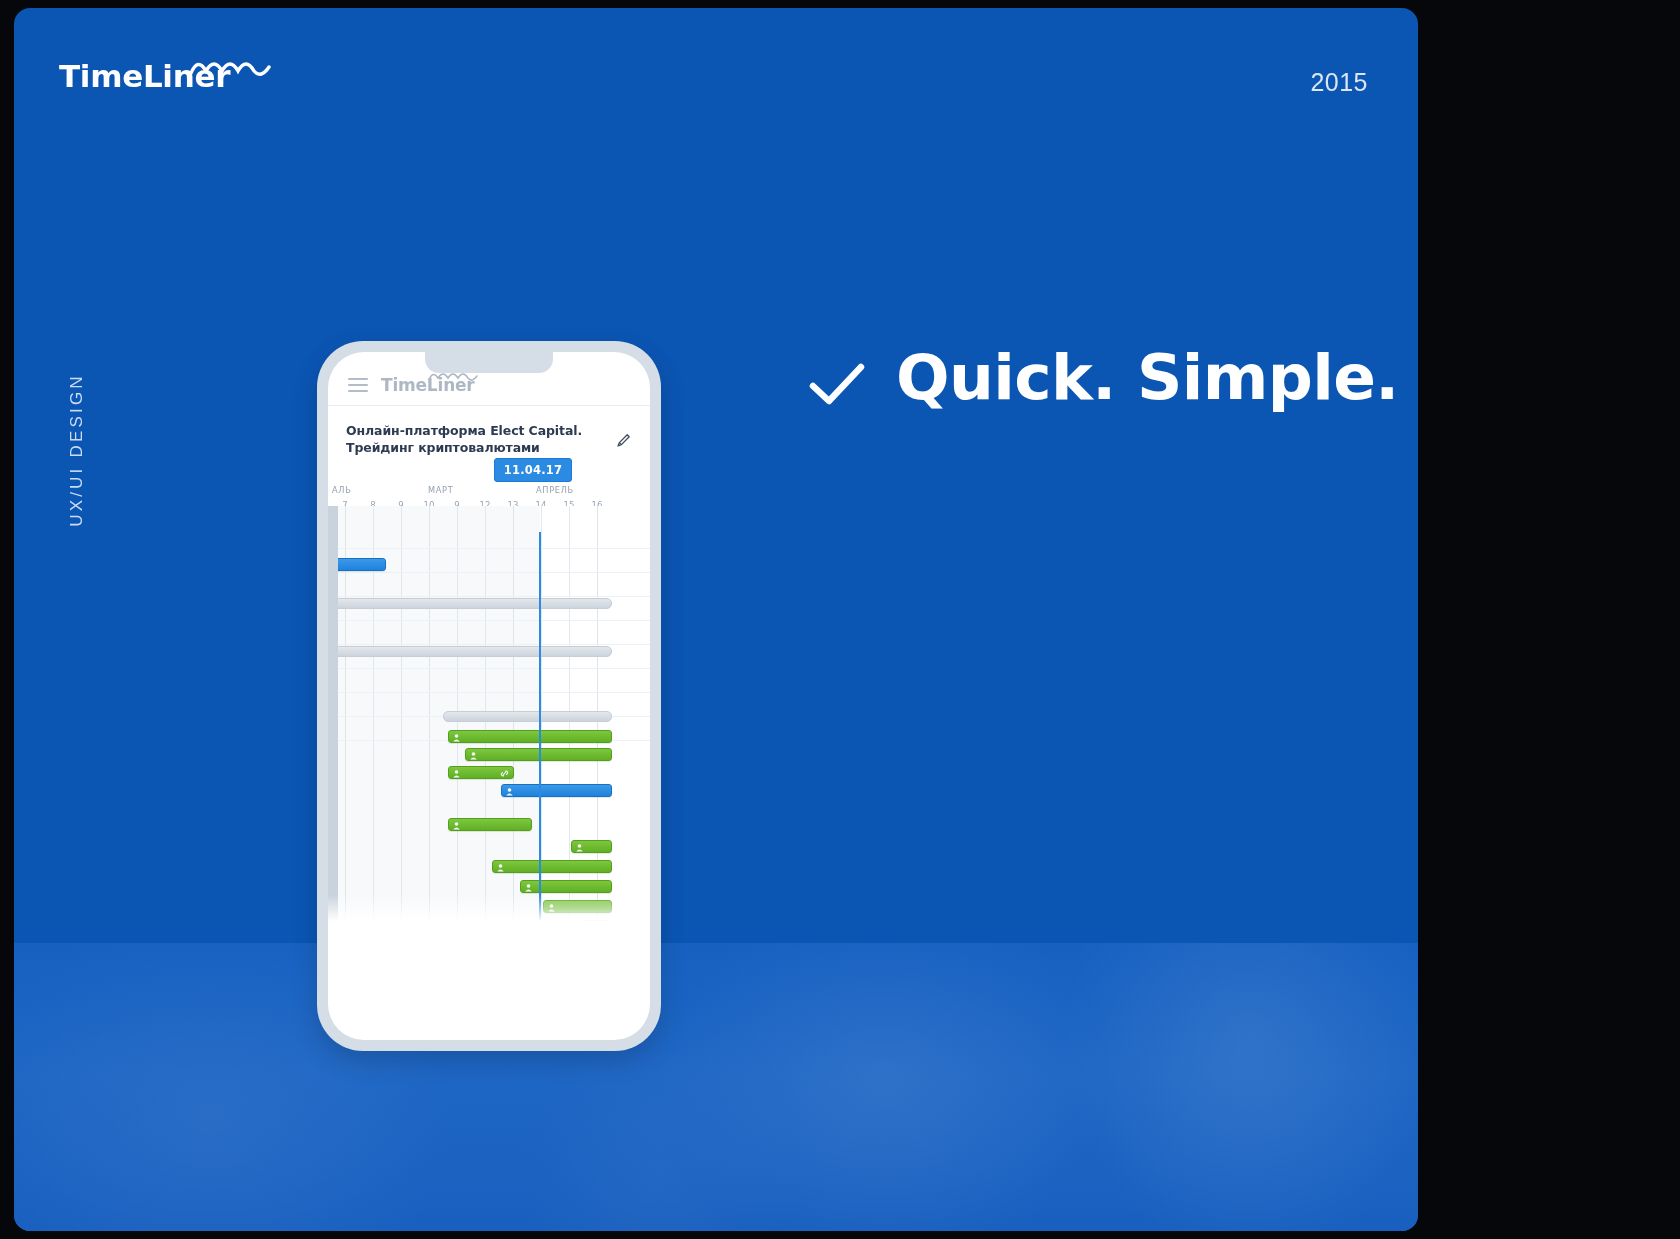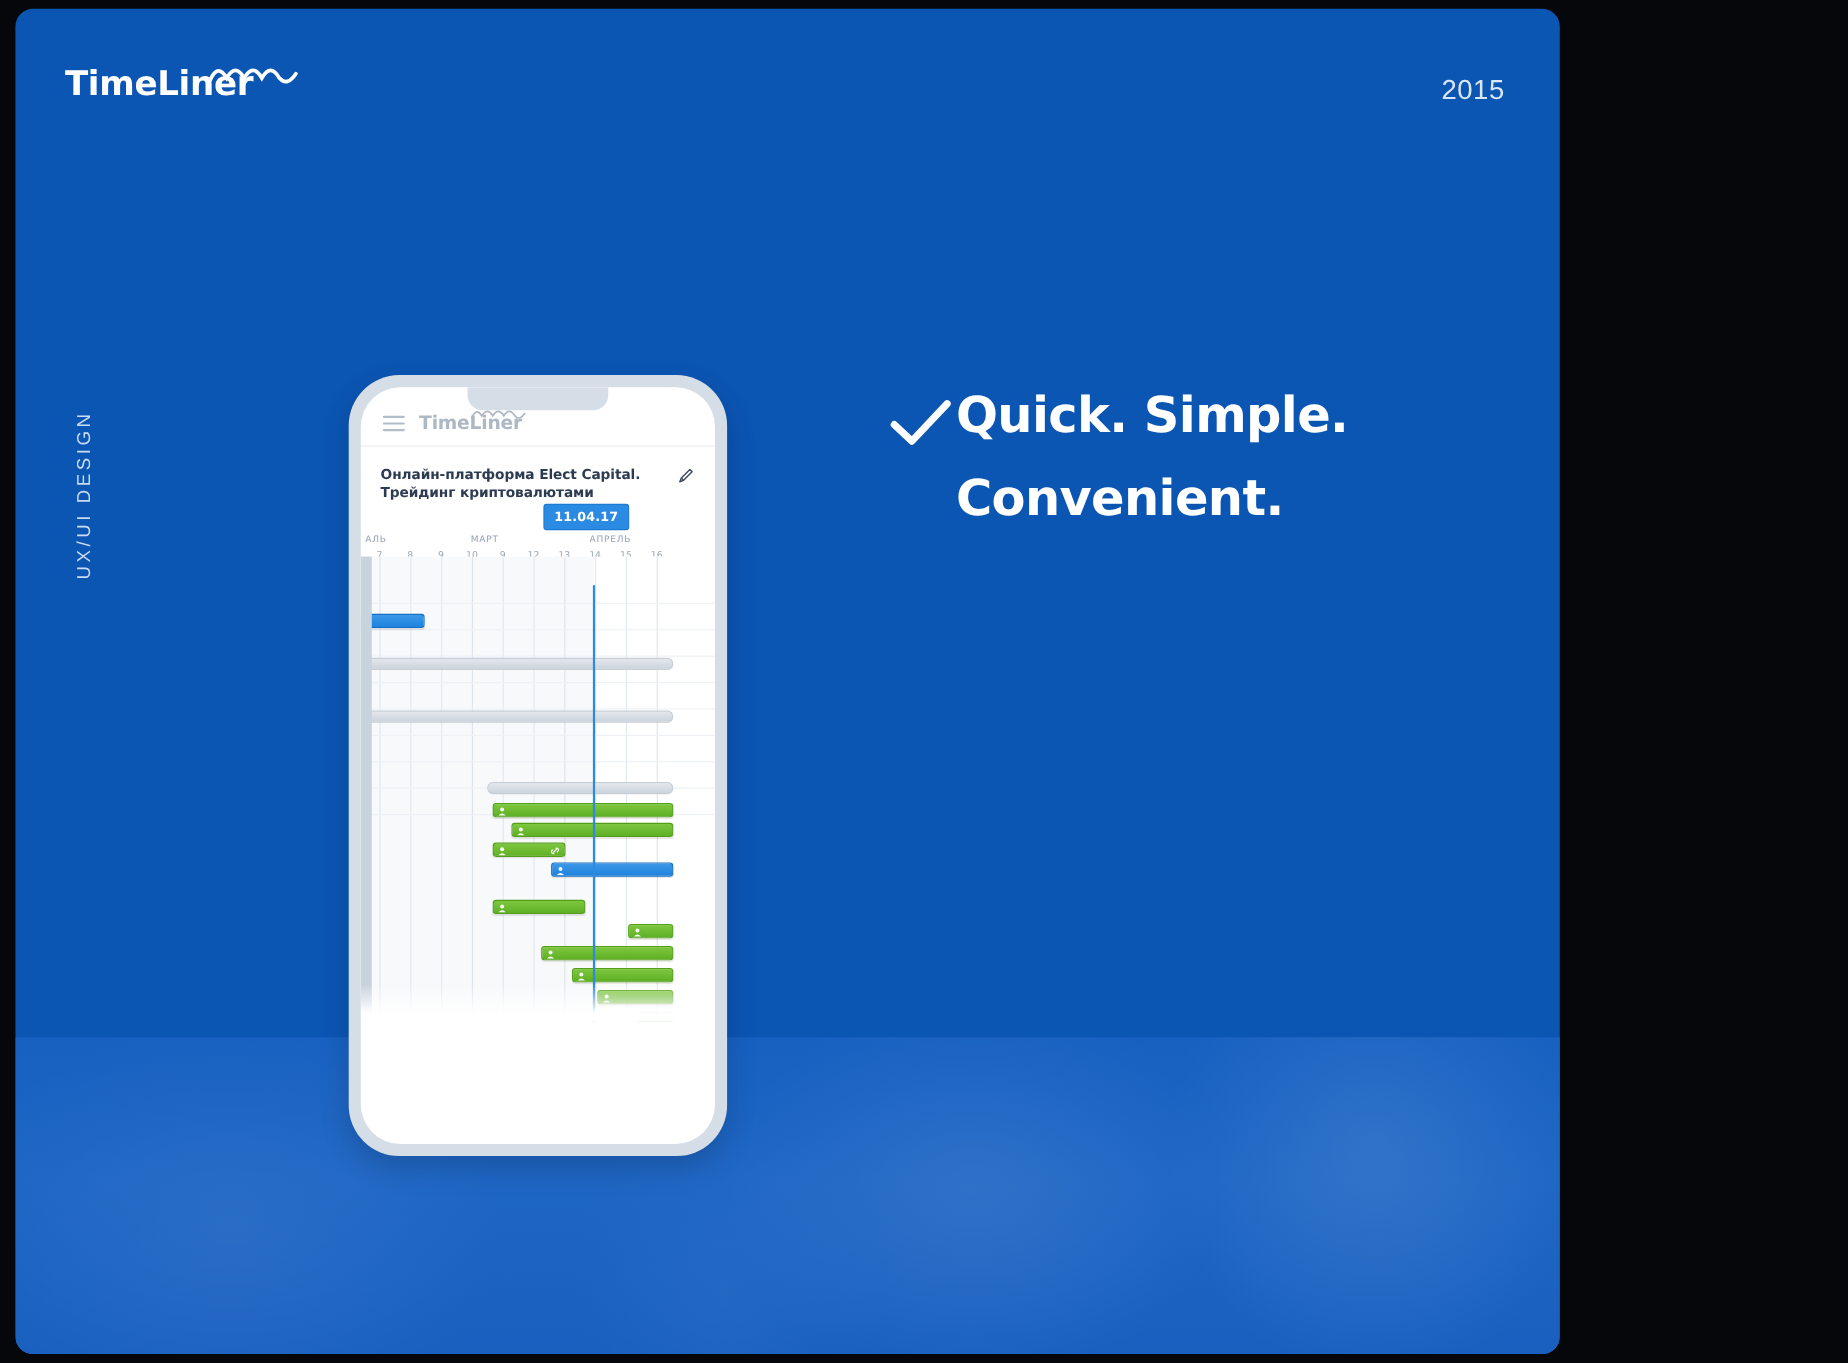--- a/index.html
+++ b/index.html
@@ -72,22 +72,22 @@
   
   .headline-row {
     position:absolute; left:795px; top:332px;
     width:620px;
   }
   .check {
     position:absolute; left:0; top:22px;
     width:56px; height:46px;
   }
   .headline {
-    margin-left:60px;
-    font-size:45px; line-height:75px;
+    margin-left:87px;
+    font-size:63px; line-height:75px;
     font-weight:bold; color:#ffffff;
     letter-spacing:-0.6px;
     font-family:"DejaVu Sans", sans-serif;
   }
   .subline {
     position:absolute; left:885px; top:588px;
     font-size:25px; color:#dce9fa; letter-spacing:0.2px;
   }
 
   
@@ -130,21 +130,21 @@
   .applogo { position:relative; }
   .applogo .t {
     font-size:17px; font-weight:bold; color:#aeb8c4;
     font-family:"DejaVu Sans", sans-serif; letter-spacing:-0.2px;
   }
   .applogo .w { position:absolute; left:47px; top:-6px; width:52px; height:14px; }
 
   
   .proj {
     padding:16px 18px 0 18px;
-    display:flex; justify-content:space-between; align-items:flex-start;
+    display:flex; justify-content:space-between; align-items:center;
   }
   .proj-title {
     font-size:12.5px; font-weight:bold; color:#2d3b52;
     line-height:17px; letter-spacing:-0.1px;
     font-family:"DejaVu Sans", sans-serif;
   }
   .pencil { width:17px; height:17px; flex:0 0 auto; margin-top:2px; }
 
   
   .radios {
@@ -260,21 +260,20 @@
   <div class="year">2015</div>
 
   <div class="vlabel">UX/UI DESIGN</div>
 
   <div class="headline-row">
     <svg class="check" viewBox="0 0 56 46">
       <path d="M4,24 L20,39 L52,5" fill="none" stroke="#ffffff" stroke-width="6.5" stroke-linecap="round" stroke-linejoin="round"></path>
     </svg>
     <div class="headline">
       <div>Quick. Simple.</div>
-      <div>Convenient.</div>
     </div>
   </div>
 
   <div class="phone">
     <div class="phone-screen">
       <div class="notch"></div>
 
       <div class="appbar">
         <div class="burger">
           <i></i>

